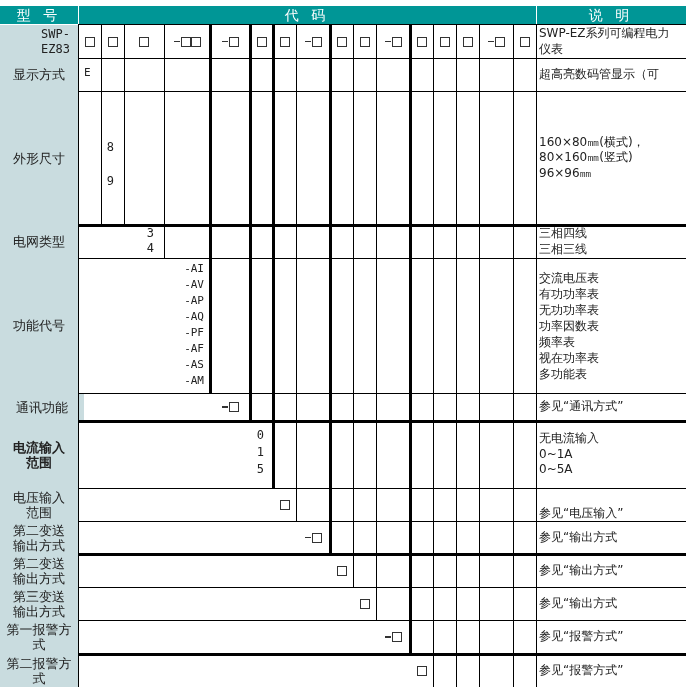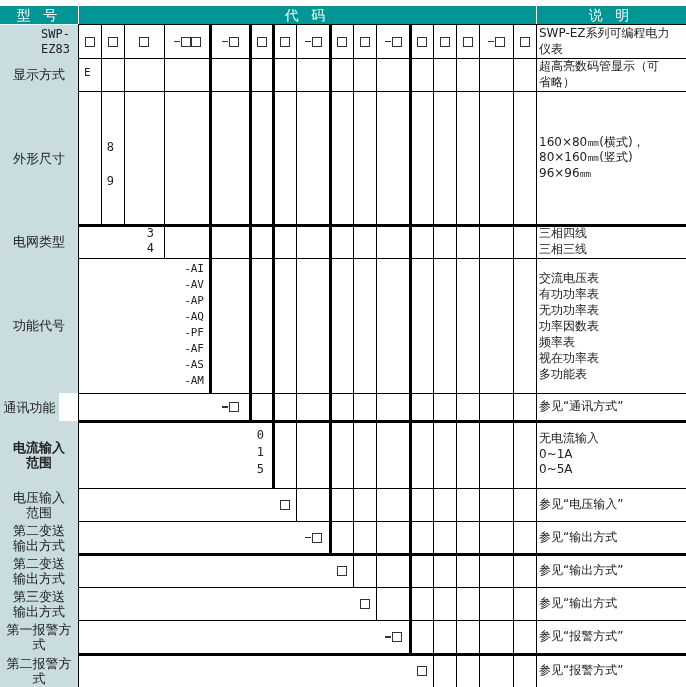--- a/index.html
+++ b/index.html
@@ -35,21 +35,21 @@
   </div>
 <div class="abs lab" style="left:0;top:91px;width:78px;height:134px;">
     <span>外形尺寸</span>
   </div>
 <div class="abs lab" style="left:0;top:225px;width:78px;height:33px;">
     <span>电网类型</span>
   </div>
 <div class="abs lab" style="left:0;top:258px;width:78px;height:135px;">
     <span>功能代号</span>
   </div>
-<div class="abs lab" style="left:0;top:393px;width:59px;height:28px;">
+<div class="abs lab" style="left:0;top:393px;width:84px;height:28px;">
     <span>通讯功能</span>
   </div>
 <div class="abs lab" style="left:0;top:421px;width:78px;height:67px;flex-direction:column;font-weight:bold;">
     <span>电流输入</span>
     <span>范围</span>
   </div>
 <div class="abs lab" style="left:0;top:488px;width:78px;height:33px;flex-direction:column;">
     <span>电压输入</span>
     <span>范围</span>
   </div>
@@ -73,21 +73,20 @@
     <span>第二报警方</span>
     <span>式</span>
   </div>
 
 <div class="abs desc" style="left:537px;top:25px;width:149px;height:33px;">
     <span>SWP-EZ系列可编程电力</span>
     <span>仪表</span>
   </div>
 <div class="abs desc" style="left:537px;top:58px;width:149px;height:33px;">
     <span>超高亮数码管显示（可</span>
-    <span>省略）</span>
   </div>
 <div class="abs desc" style="left:537px;top:91px;width:149px;height:134px;">
     <span>160×80㎜(横式)，</span>
     <span>80×160㎜(竖式)</span>
     <span>96×96㎜</span>
   </div>
 <div class="abs desc" style="left:537px;top:225px;width:149px;height:33px;">
     <span>三相四线</span>
     <span>三相三线</span>
   </div>
@@ -101,21 +100,21 @@
     <span>多功能表</span>
 </div>
 <div class="abs desc" style="left:537px;top:393px;width:149px;height:28px;">
     <span>参见“通讯方式”</span>
   </div>
 <div class="abs desc" style="left:537px;top:421px;width:149px;height:67px;">
     <span>无电流输入</span>
     <span>0~1A</span>
     <span>0~5A</span>
   </div>
-<div class="abs desc" style="left:537px;top:488px;width:149px;height:33px;">
+<div class="abs desc" style="left:537px;top:488px;width:149px;height:33px;justify-content:flex-end;">
     <span>参见“电压输入”</span>
   </div>
 <div class="abs desc" style="left:537px;top:521px;width:149px;height:33px;">
     <span>参见“输出方式</span>
   </div>
 <div class="abs desc" style="left:537px;top:554px;width:149px;height:33px;">
     <span>参见“输出方式”</span>
   </div>
 <div class="abs desc" style="left:537px;top:587px;width:149px;height:33px;">
     <span>参见“输出方式</span>

